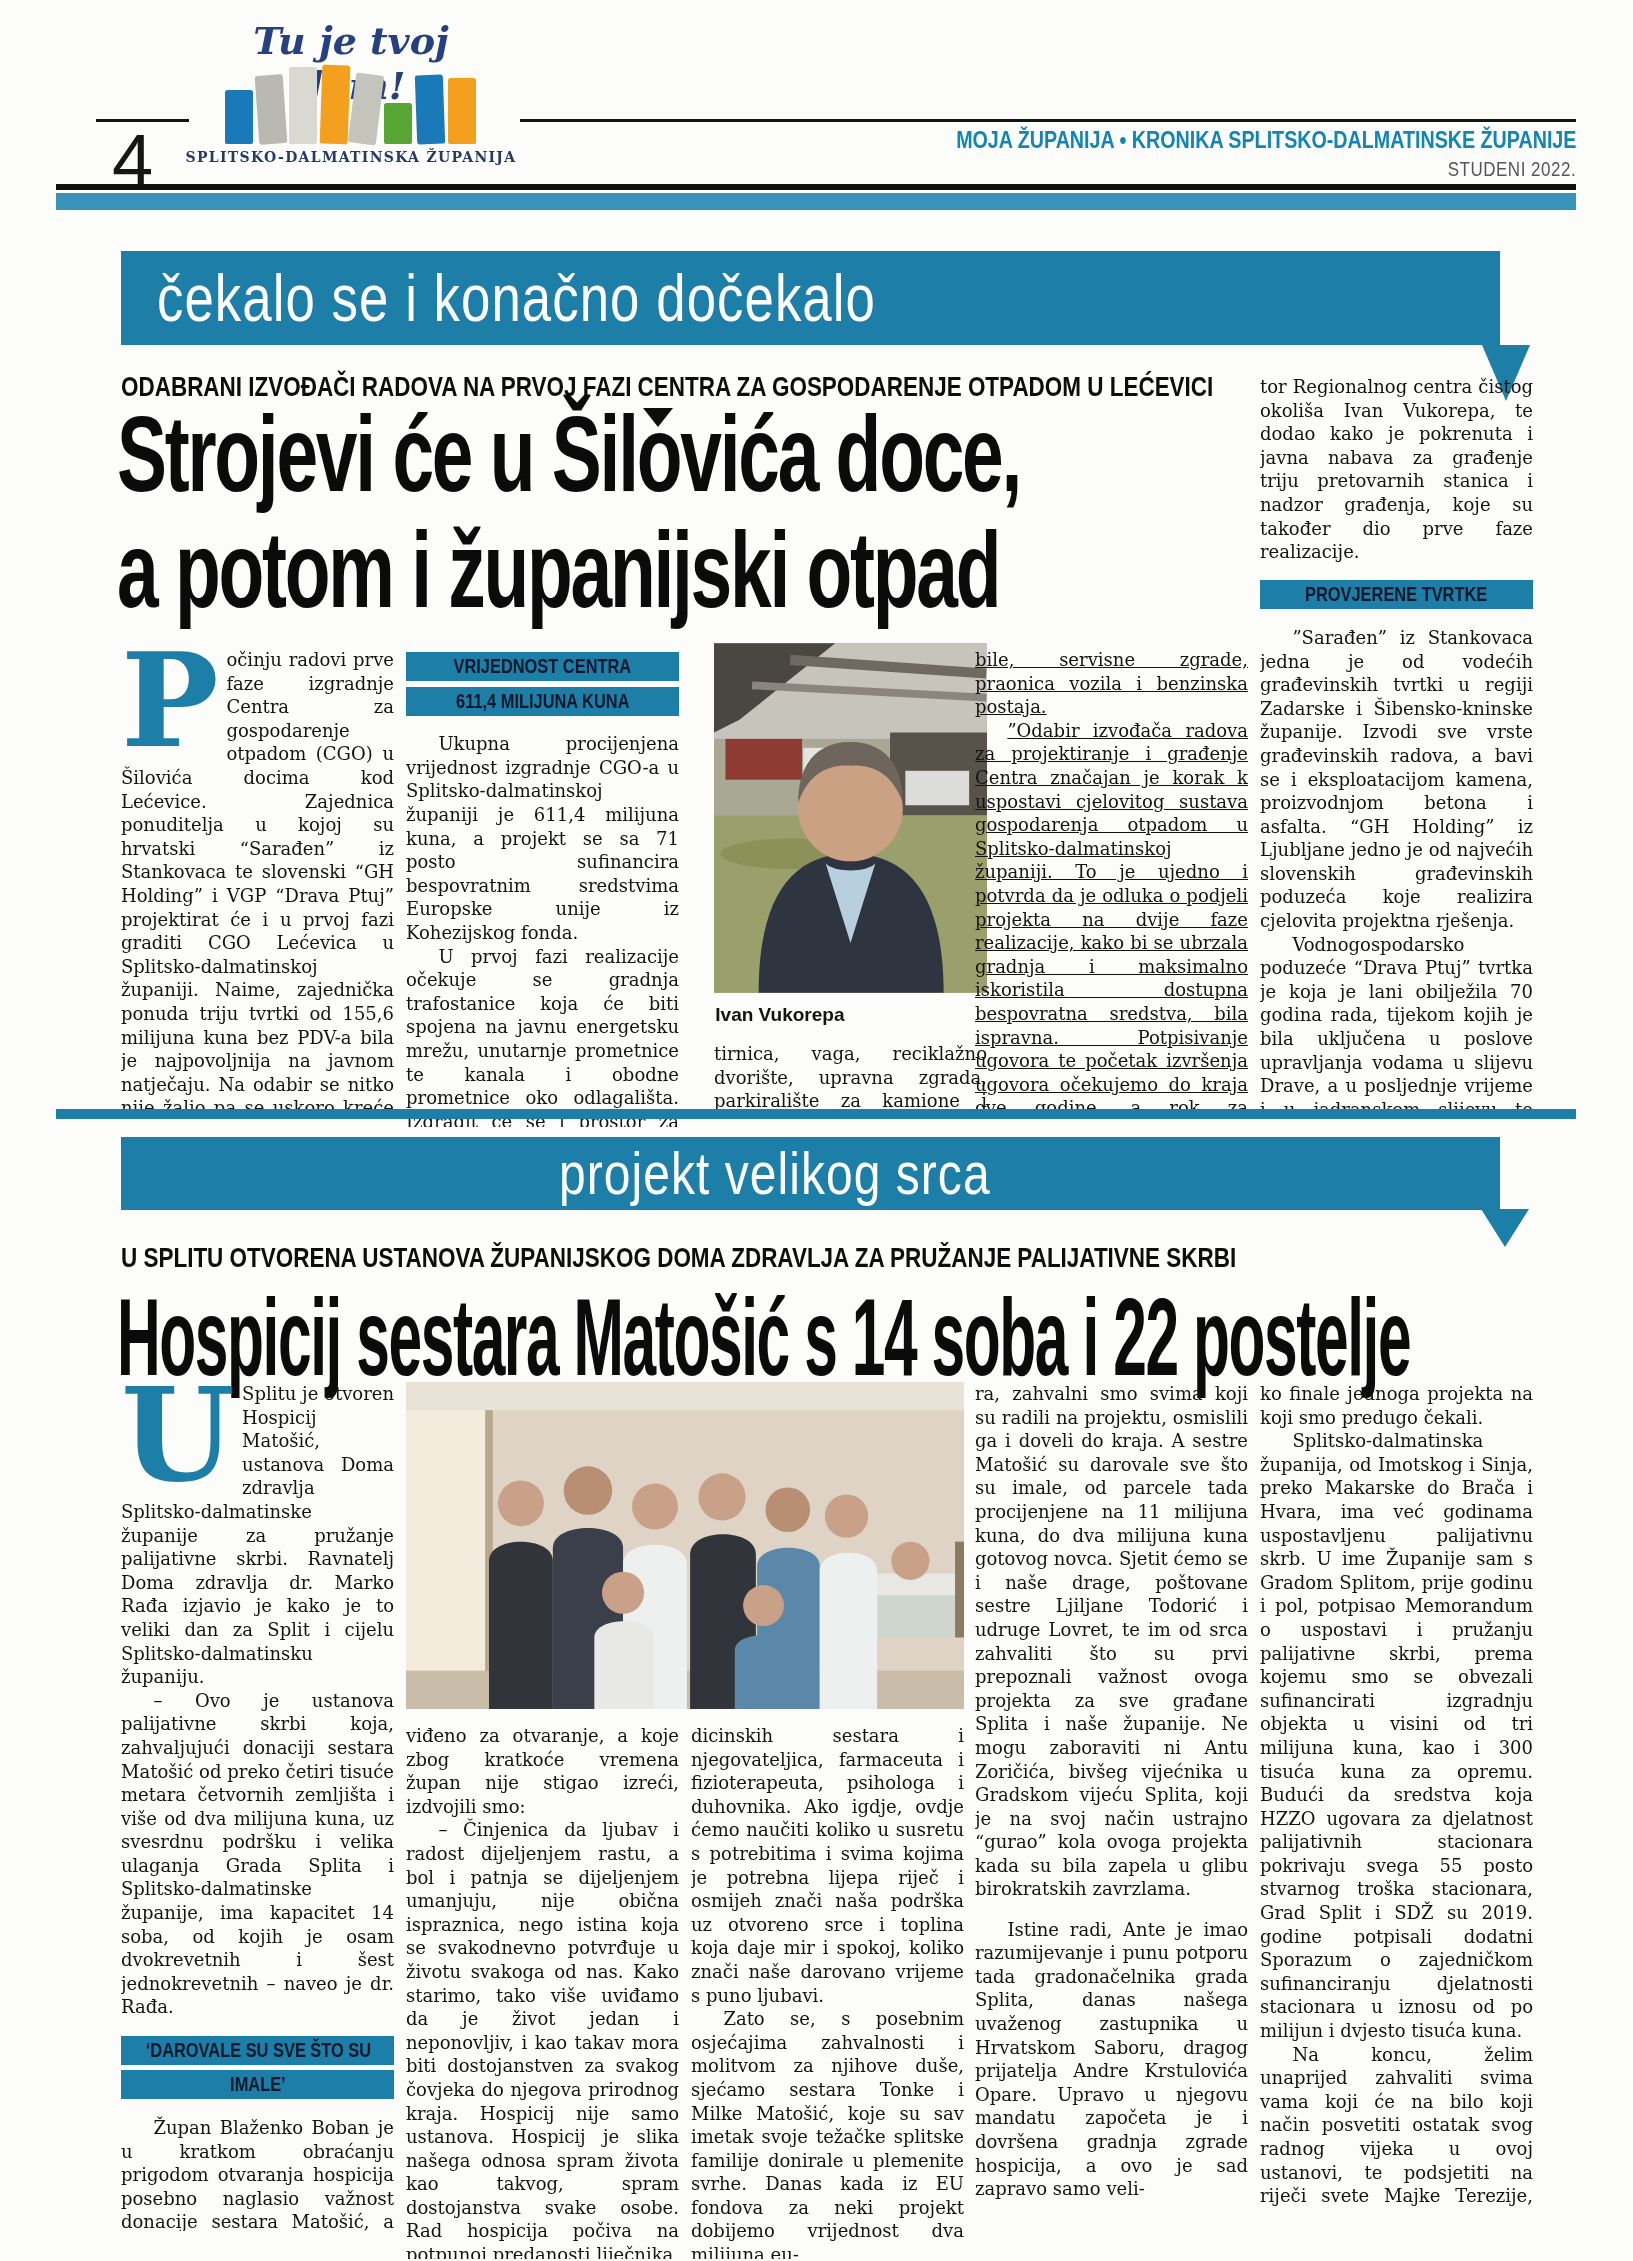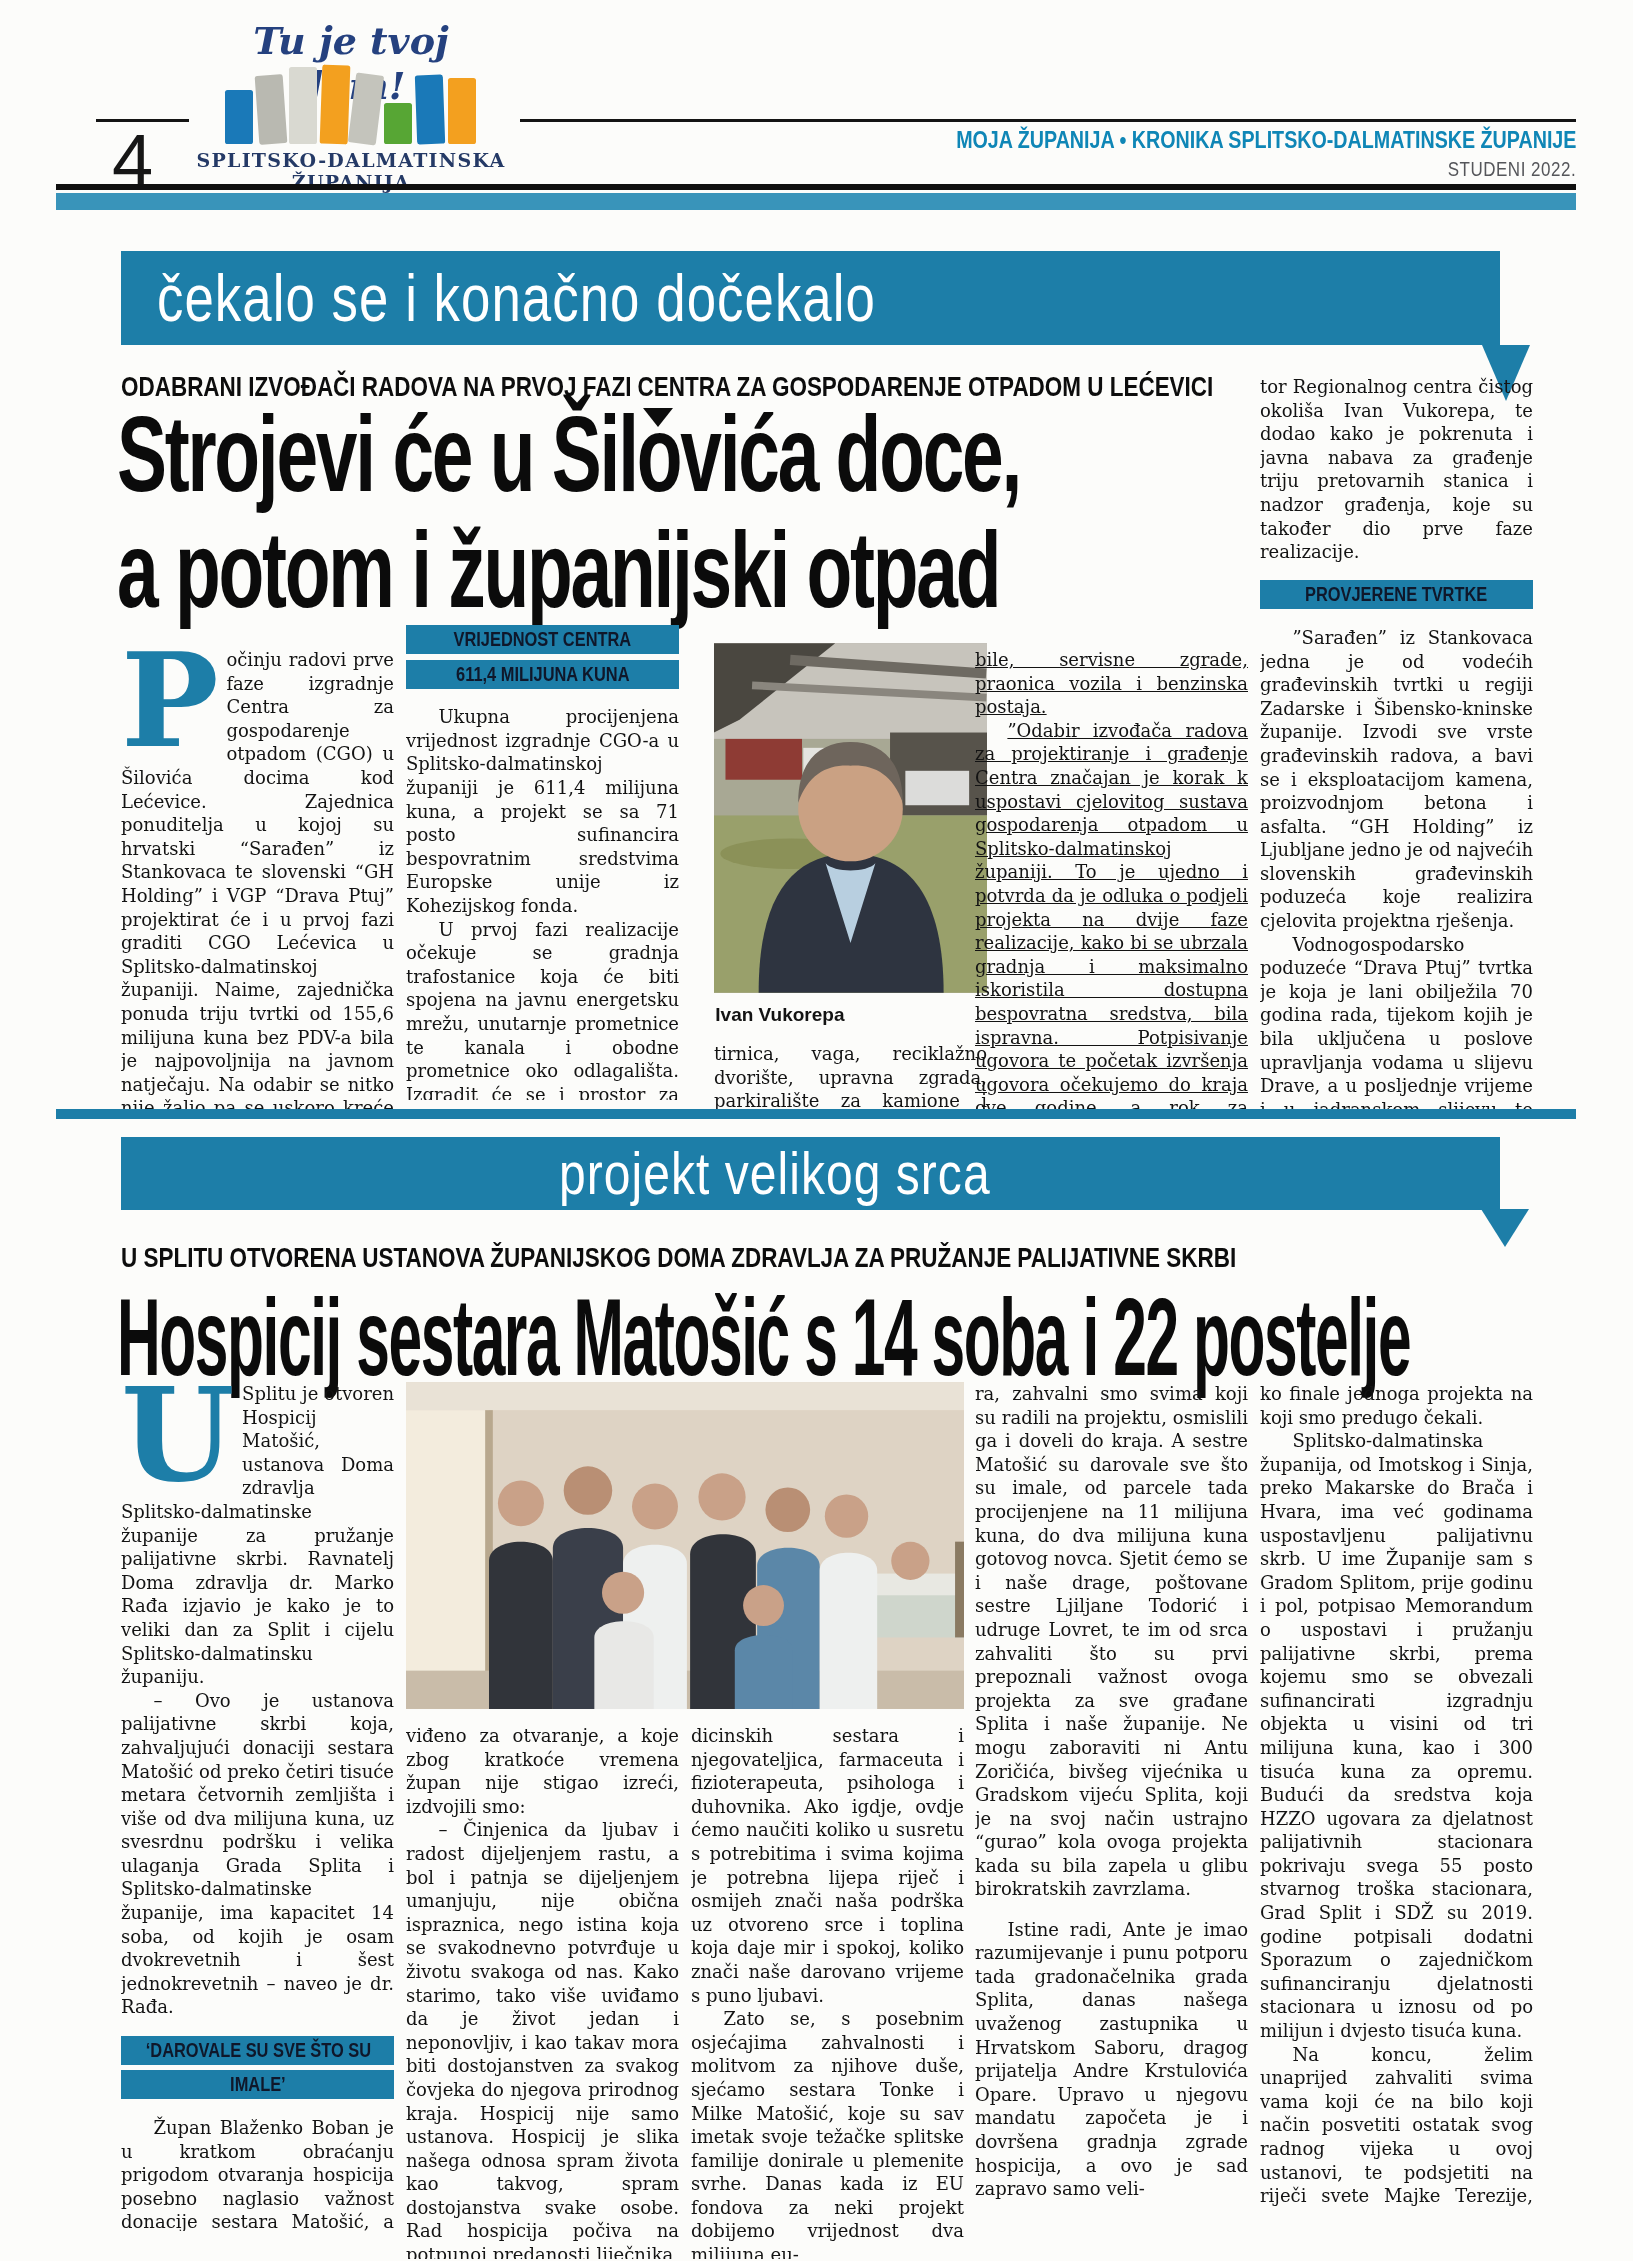--- a/index.html
+++ b/index.html
@@ -23,21 +23,21 @@
   .logo-books{left:191px;top:65px;width:319px;height:80px;text-align:center;}
   .logo-books .bar{display:inline-block;width:28px;margin:0 1.9px;vertical-align:bottom;border-radius:2.6px;}
   .b1{height:54px;background:#1a79b8;}
   .b2{height:69px;background:#b9b9b1;transform:rotate(-4deg);}
   .b3{height:77px;background:#d9d9d1;}
   .b4{height:79px;background:#f3a01f;transform:rotate(2deg);}
   .b5{height:70px;background:#c4c4bc;transform:rotate(7deg);}
   .b6{height:41px;background:#57a634;}
   .b7{height:69px;background:#1a79b8;transform:rotate(-2deg);}
   .b8{height:66px;background:#f3a01f;}
-  .logo-org{left:185px;top:149px;width:332px;text-align:center;font-family:"DejaVu Serif",serif;font-size:19px;letter-spacing:1.3px;color:#253a66;font-weight:bold;}
+  .logo-org{left:185px;top:149px;width:332px;text-align:center;font-family:"DejaVu Serif",serif;font-size:14px;letter-spacing:1.3px;color:#253a66;font-weight:bold;}
   .masthead{right:57px;top:126px;font-family:"Liberation Sans",sans-serif;font-weight:bold;font-size:24px;color:var(--masthead);transform:scaleX(.82);transform-origin:right top;white-space:nowrap;}
   .edition{right:57px;top:158px;font-family:"Liberation Sans",sans-serif;font-size:20px;color:#55565a;transform:scaleX(.85);transform-origin:right top;white-space:nowrap;letter-spacing:0.6px;}
   .black-rule{left:56px;top:184px;width:1520px;height:5.7px;background:#101010;}
   .blue-strip{left:56px;top:193px;width:1520px;height:17px;background:var(--strip);}
 
   
   .band{background:var(--accent);display:flex;align-items:center;padding-left:36px;box-sizing:border-box;}
   .band1{left:121px;top:251px;width:1379px;height:94px;}
   .band2{left:121px;top:1137px;width:1379px;height:73px;justify-content:center;}
   .band-text{color:#fff;font-family:"Liberation Sans",sans-serif;font-weight:300;white-space:nowrap;transform:scaleX(.8);transform-origin:left center;letter-spacing:1.3px;}
@@ -57,21 +57,21 @@
   .h1 .hl{display:block;white-space:nowrap;font-size:107px;line-height:116px;letter-spacing:-3.2px;transform:scaleX(.70);transform-origin:left top;}
   .h2{left:117px;top:1279px;}
   .h2 .hl{display:block;white-space:nowrap;font-size:110px;line-height:115px;letter-spacing:-2.6px;transform:scaleX(.55);transform-origin:left top;}
 
   
   .bodycol{position:absolute;width:273px;font-size:18px;line-height:23.6px;text-align:justify;overflow:hidden;}
   .bodycol p{margin:0;text-indent:1.8em;}
   .bodycol p.noind{text-indent:0;}
   .bodycol p.gap{margin-top:16.6px;}
   .a1c1{left:121px;top:648px;height:470px;}
-  .a1c2{left:406px;top:625px;height:475px;}
+  .a1c2{left:406px;top:652px;height:475px;}
   .a1c3{left:714px;top:643px;height:475px;}
   .a1c4{left:975px;top:648px;height:470px;text-decoration:underline;}
   .a1c5{left:1260px;top:375px;height:743px;}
   .a2c1{left:121px;top:1382px;height:849px;}
   .a2c2{left:406px;top:1724px;height:535px;}
   .a2c3{left:691px;top:1724px;height:535px;}
   .a2c4{left:975px;top:1382px;height:849px;}
   .a2c5{left:1260px;top:1382px;height:830px;}
   .dropcap{float:left;font-family:"DejaVu Serif",serif;font-weight:bold;color:var(--accent);font-size:130px;line-height:96px;padding:5.1px 7.7px 0 0;}
 

